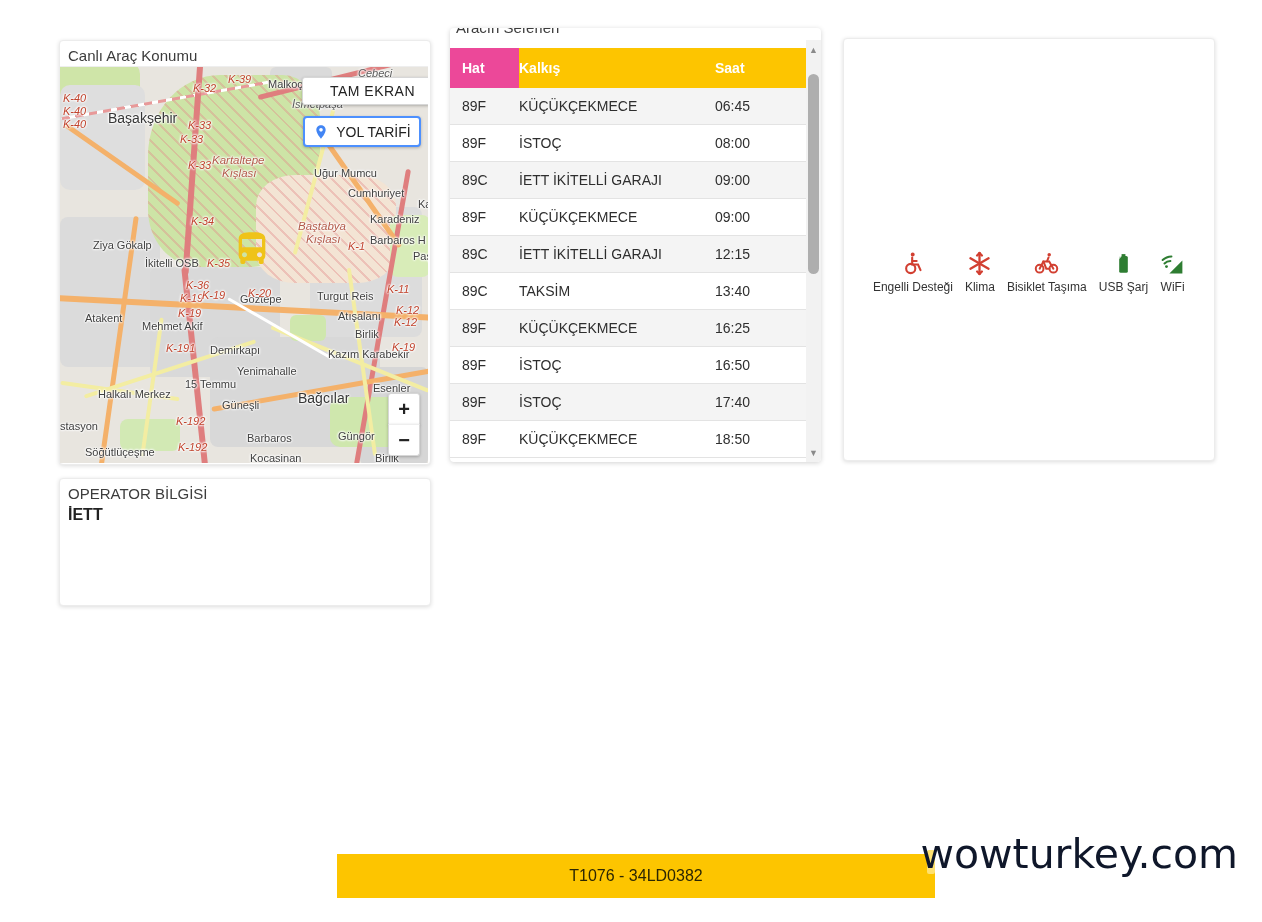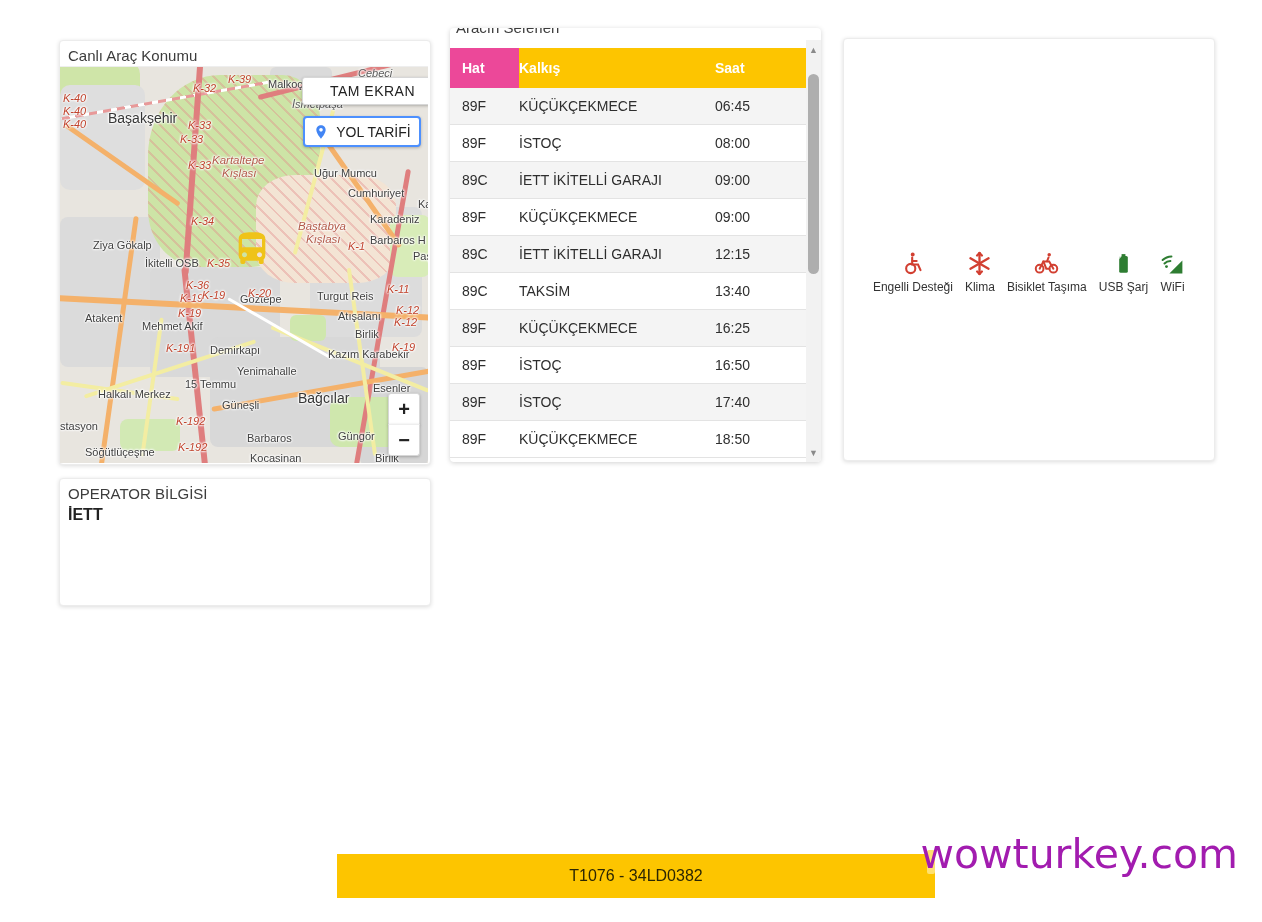--- a/index.html
+++ b/index.html
@@ -67,21 +67,21 @@
   
   #operator-card{left:59px;top:478px;width:370px;height:126px;}
   #operator-name{font-size:16px;font-weight:bold;color:#222;padding:2px 0 0 8px;}
 
   
   #footer-bar{position:absolute;left:337px;top:854px;width:598px;height:44px;background:#fdc500;
               display:flex;align-items:center;justify-content:center;font-size:16px;color:#2b2603;}
   #footer-notch{position:absolute;right:0;top:-4px;width:8px;height:24px;background:#fee170;border-radius:2px;}
 
   
-  #watermark{position:absolute;right:24px;top:830px;font-size:41px;color:#a21caf;
+  #watermark{position:absolute;right:24px;top:830px;font-size:41px;color:#0f172a;
              font-family:"DejaVu Sans",sans-serif;letter-spacing:0;}
 </style>
 </head>
 <body>
 
 <div id="stage">
 
   <div class="card" id="map-card">
     <div class="card-title">Canlı Araç Konumu</div>
 

